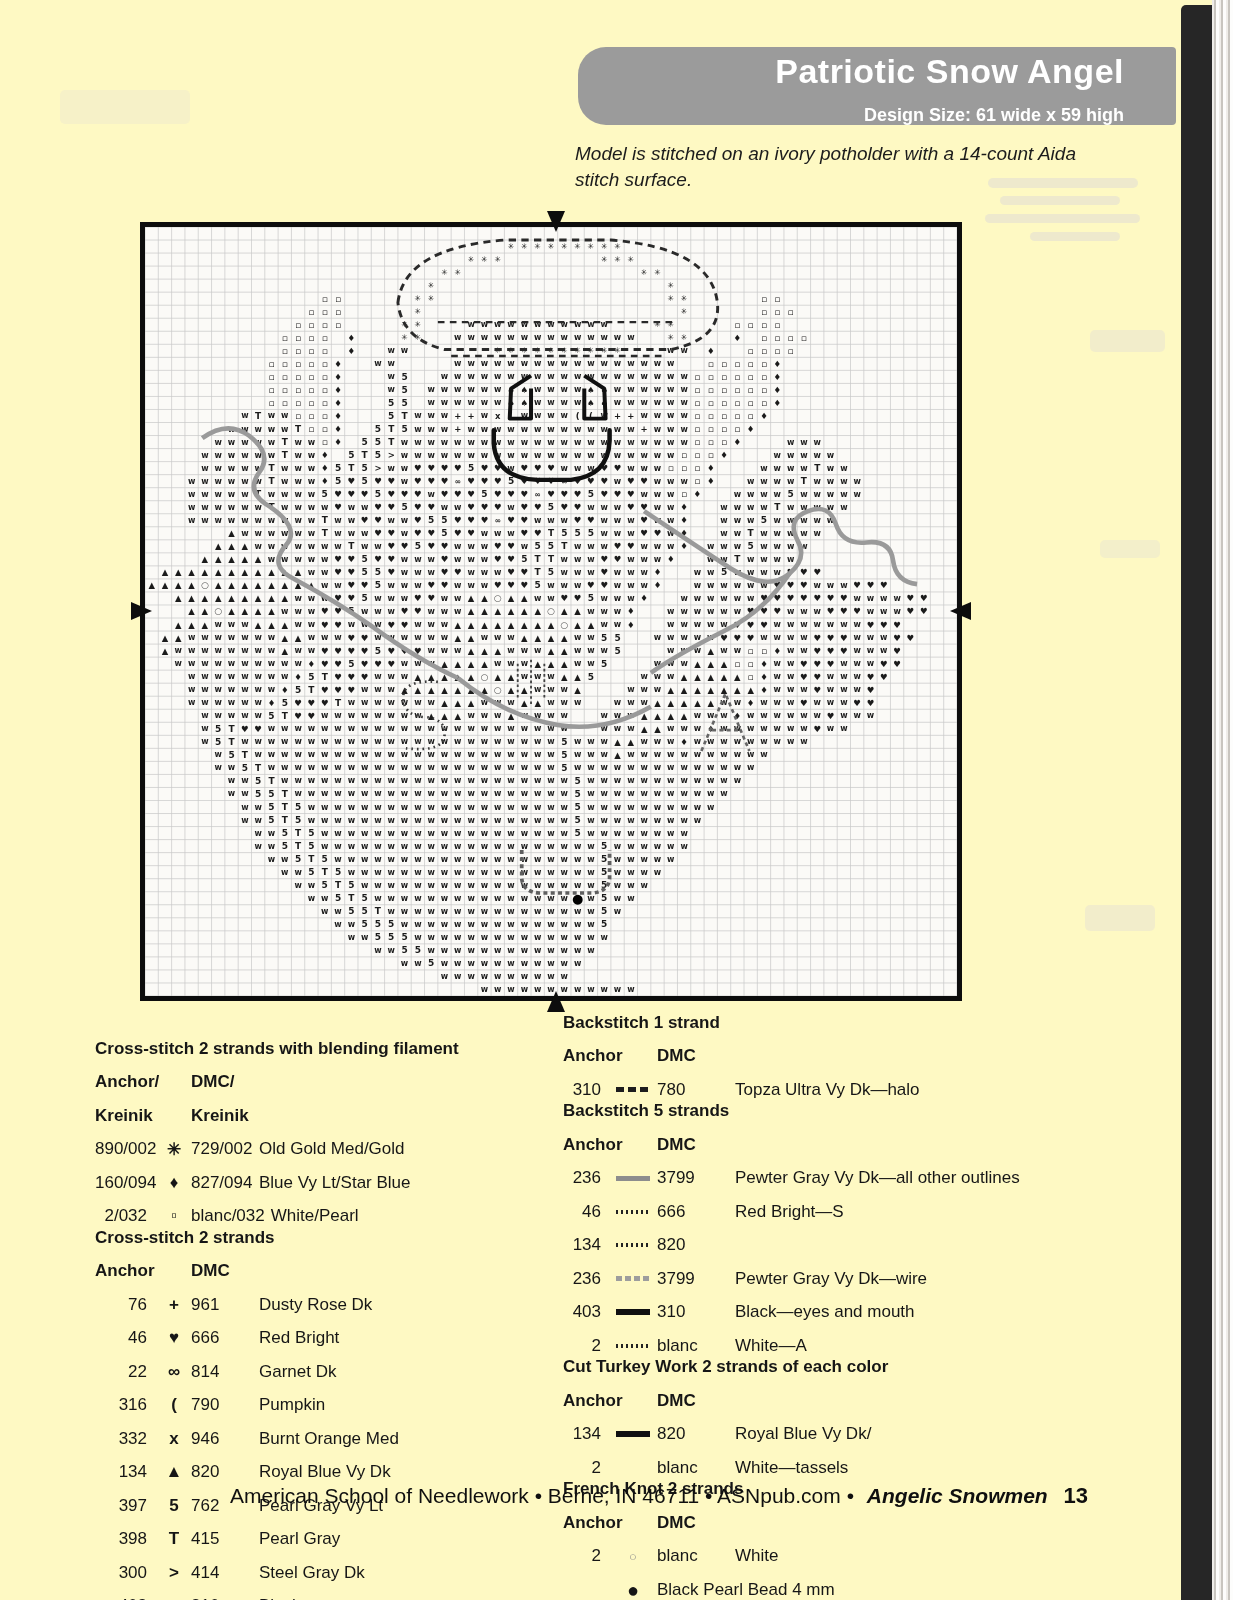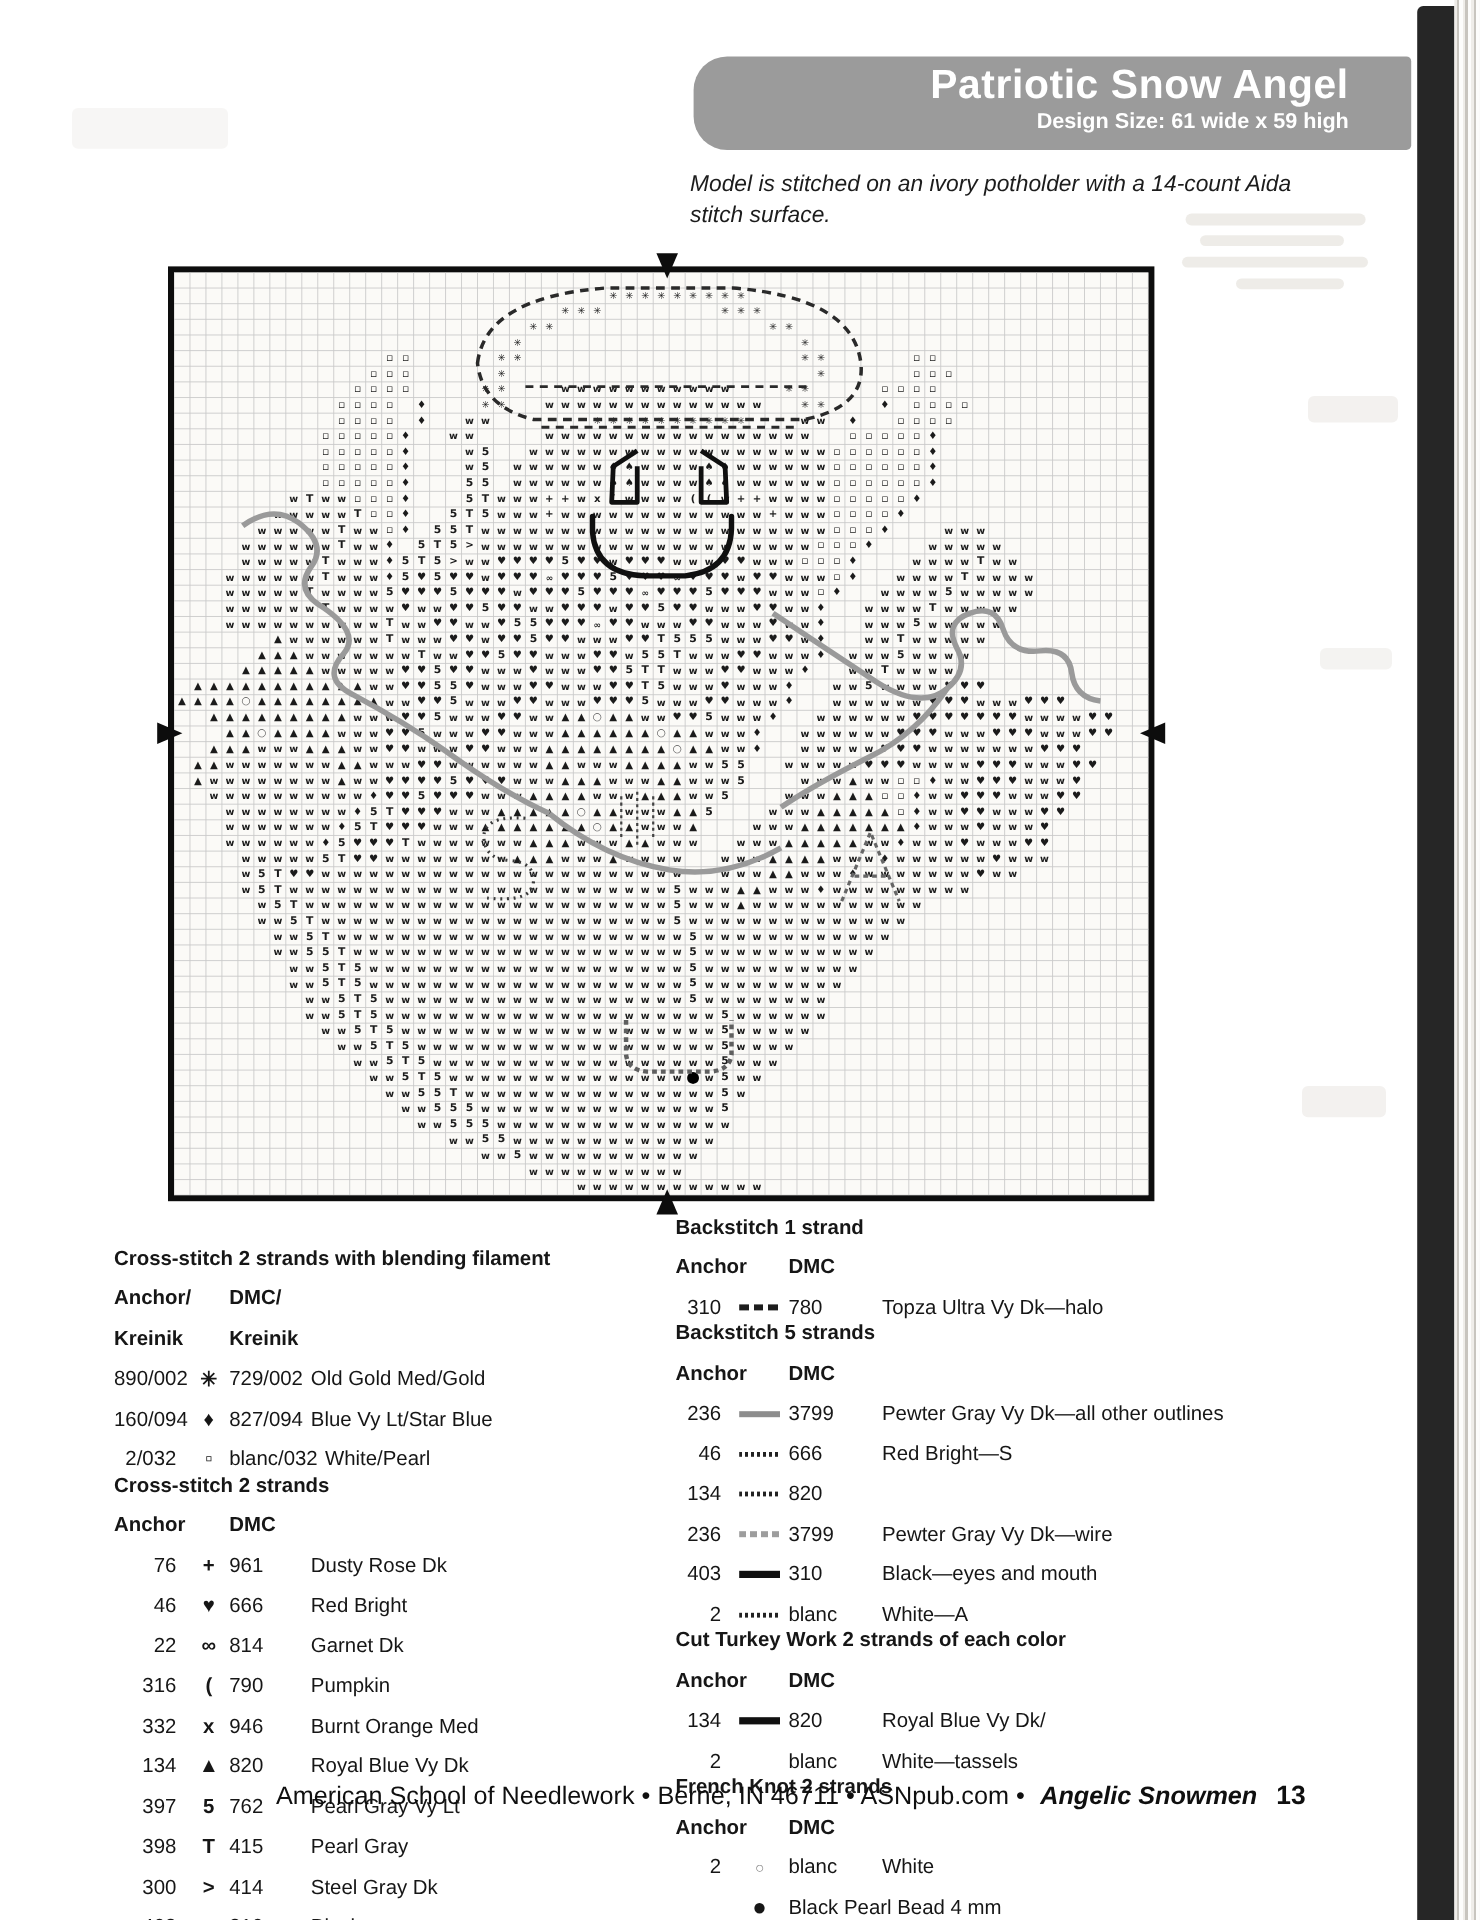--- a/index.html
+++ b/index.html
@@ -1,25 +1,25 @@
 <!DOCTYPE html>
 <html><head>
 <meta charset="utf-8">
 <title>Patriotic Snow Angel</title>
 <style>
   html,body{margin:0;padding:0;}
   body{width:1233px;height:1600px;background:#e9e7e2;font-family:"Liberation Sans",sans-serif;}
-  .page{position:relative;width:1233px;height:1600px;background:#ffffff;overflow:hidden;}
+  .page{position:relative;width:1233px;height:1600px;background:#fef9c3;overflow:hidden;}
 
   
   .banner{position:absolute;left:578px;top:47px;width:598px;height:78px;background:#9b9b9b;
           border-radius:28px 4px 4px 28px;color:#fff;text-align:right;
           padding:5px 52px 0 0;box-sizing:border-box;}
   .banner-title{font-size:34px;font-weight:700;letter-spacing:.5px;line-height:38px;}
-  .banner-sub{font-size:18px;font-weight:700;margin-top:1px;}
+  .banner-sub{font-size:18px;font-weight:700;margin-top:15px;}
 
   
   .note{position:absolute;left:575px;top:141px;width:505px;font-style:italic;
         font-size:19px;line-height:1.35;color:#1c1c1c;}
 
   
   .chart{position:absolute;left:140px;top:222px;width:822px;height:779px;
          border:5px solid #0d0d0d;box-sizing:border-box;background:#fbfaf7;}
   .chart svg{position:absolute;left:0;top:0;width:100%;height:100%;}
   svg.lines{z-index:1;} svg.over{z-index:3;}

